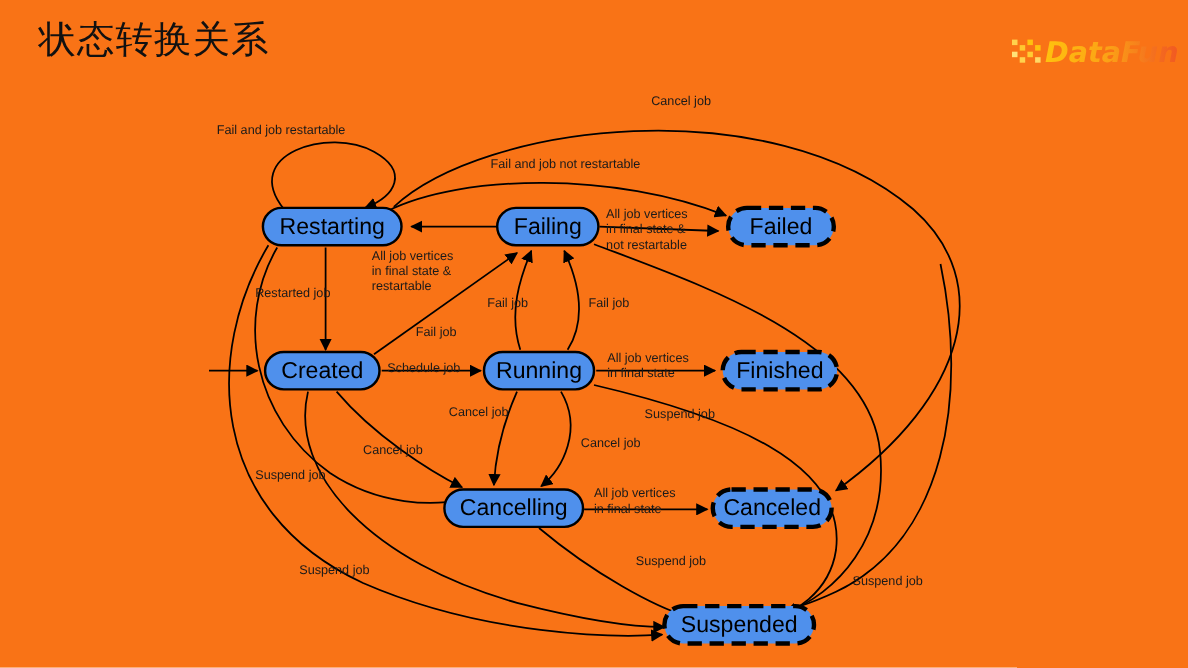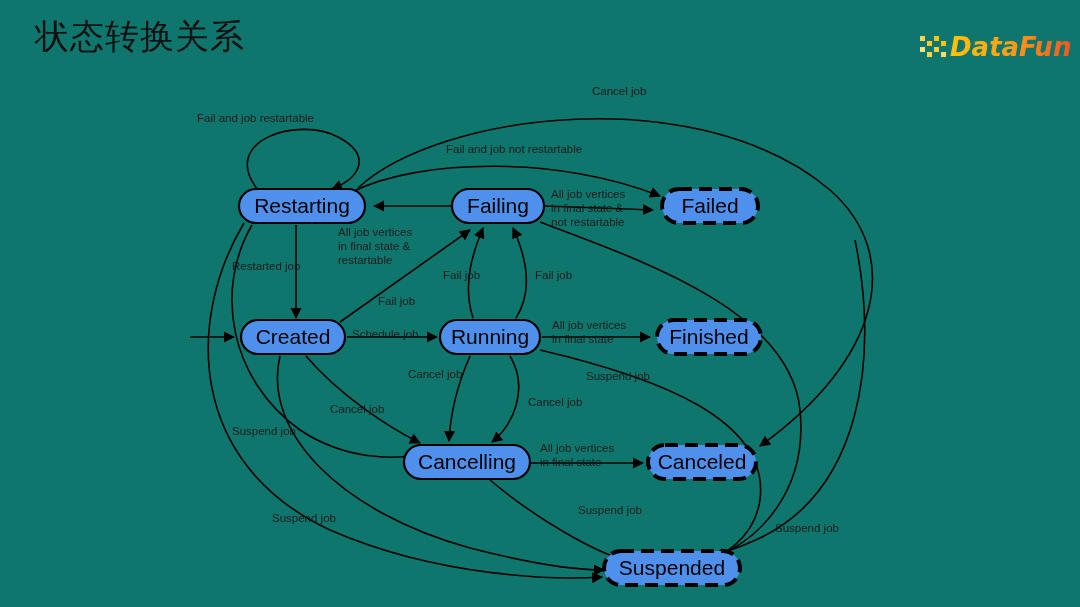--- a/index.html
+++ b/index.html
@@ -12,21 +12,21 @@
     width: 1080px;
     height: 607px;
     font-family: "Liberation Sans", sans-serif;
     overflow: hidden;
     position: relative;
   }
   #slide {
     position: relative;
     width: 1080px;
     height: 607px;
-    background: #0f766e;
+    background: #f97316;
   }
   #slide-title {
     position: absolute;
     left: 35px;
     top: 14px;
     font-size: 34px;
     color: #111111;
     letter-spacing: 1px;
     font-weight: 400;
     line-height: 44px;

